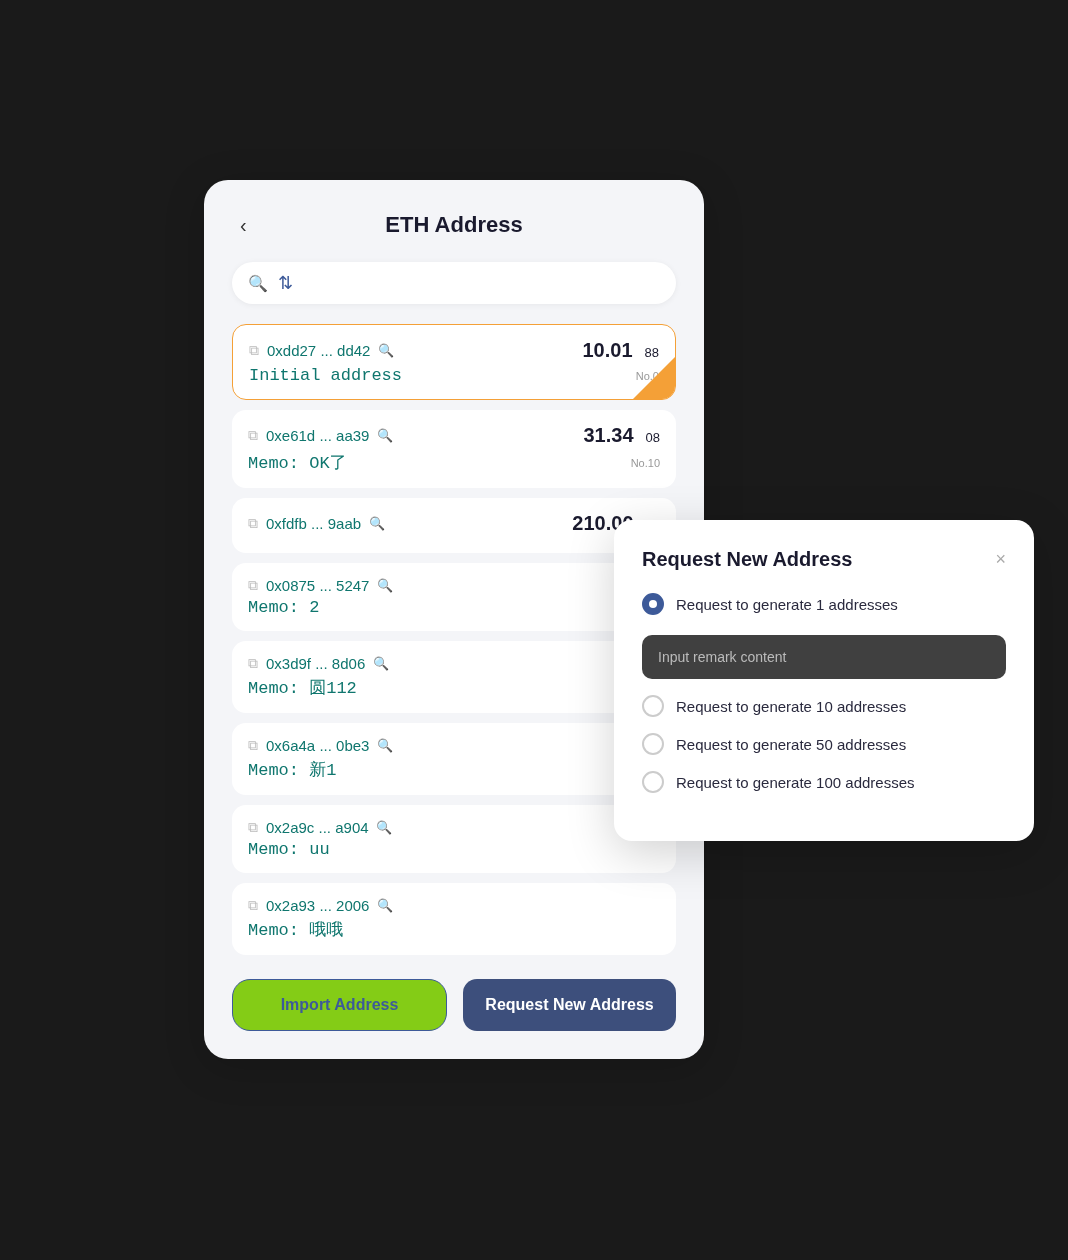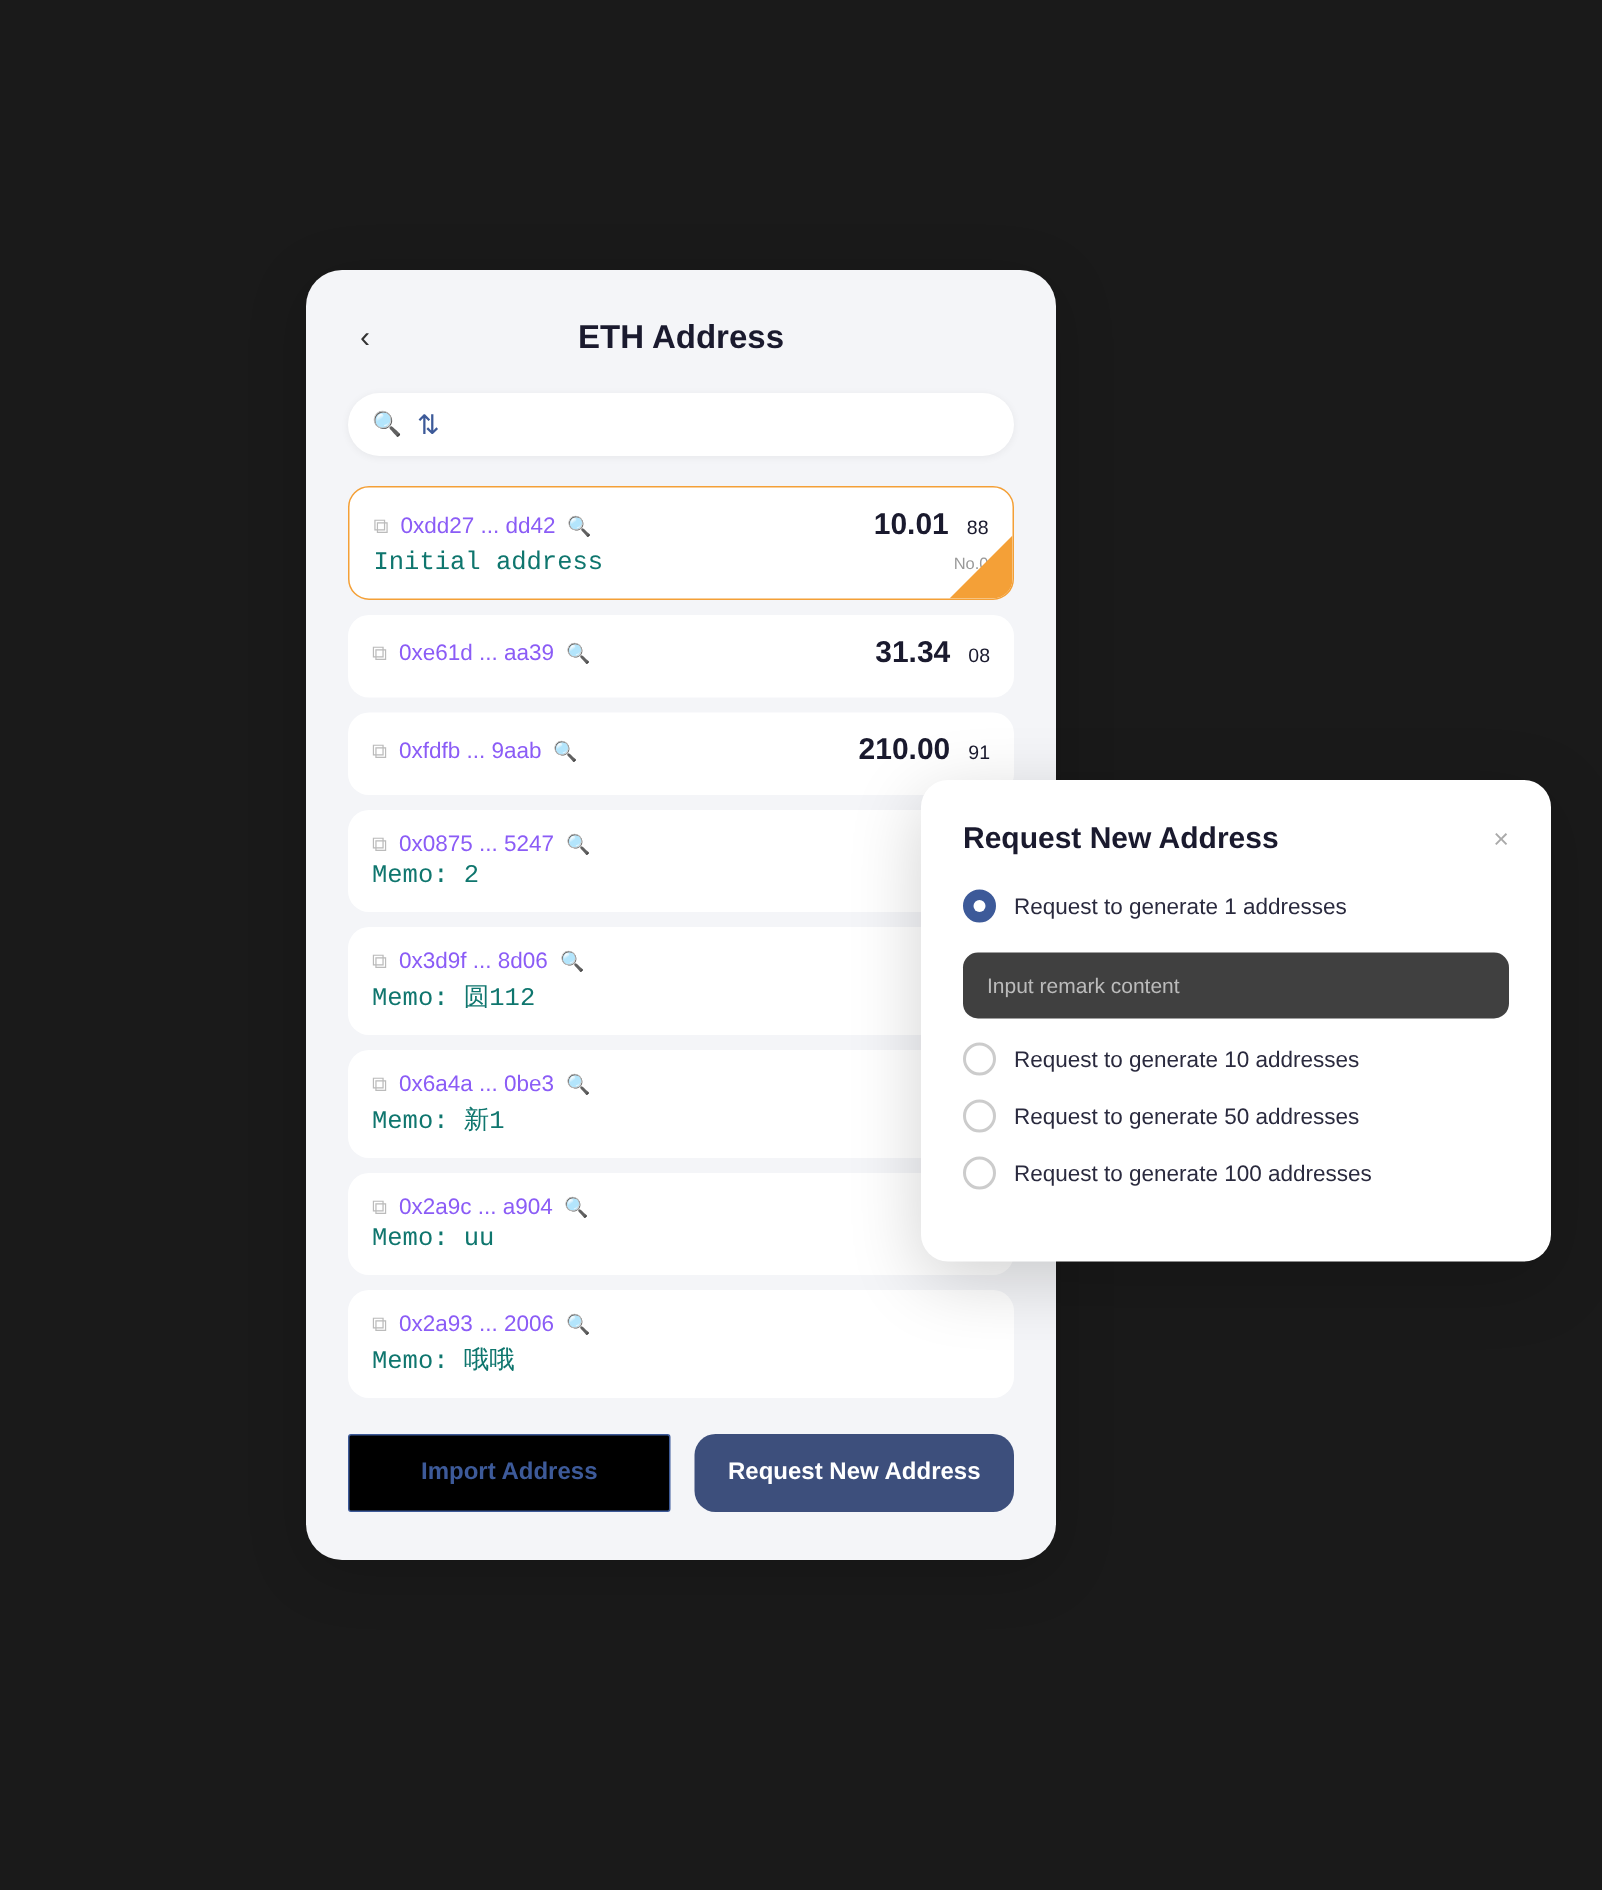--- a/index.html
+++ b/index.html
@@ -113,21 +113,21 @@
       gap: 8px;
     }
     .copy-icon {
       color: #bbb;
       font-size: 14px;
       cursor: pointer;
     }
     .address-text {
       font-size: 15px;
       font-weight: 500;
-      color: #8b5cf6;
+      color: #0f766e;
     }
     .search-addr-icon {
       color: #bbb;
       font-size: 14px;
       cursor: pointer;
     }
     .amount-right {
       display: flex;
       align-items: baseline;
       gap: 12px;
@@ -169,23 +169,23 @@
     }
     
     .bottom-actions {
       display: flex;
       gap: 16px;
       margin-top: 24px;
     }
     .btn-import {
       flex: 1;
       padding: 16px;
-      border-radius: 2px;
+      border-radius: 18px;
       border: 1.5px solid #3d5a99;
-      background: #000000;
+      background: #84cc16;
       color: #3d5a99;
       font-size: 16px;
       font-weight: 600;
       cursor: pointer;
     }
     .btn-request {
       flex: 1;
       padding: 16px;
       border-radius: 14px;
       border: none;
@@ -313,20 +313,24 @@
           <div class="address-row">
             <div class="address-left">
               <span class="copy-icon">⧉</span>
               <span class="address-text">0xe61d ... aa39</span>
               <span class="search-addr-icon" style="font-size: 13px;">🔍</span>
             </div>
             <div class="amount-right">
               <span class="amount-main">31.34</span>
               <span class="amount-small">08</span>
             </div>
+          </div>
+          <div class="memo-row">
+            <span class="memo-text">Memo: OK了</span>
+            <span class="number-badge">No.10</span>
           </div>
         </div>
         <div class="address-item">
           <div class="address-row">
             <div class="address-left">
               <span class="copy-icon">⧉</span>
               <span class="address-text">0xfdfb ... 9aab</span>
               <span class="search-addr-icon" style="font-size: 13px;">🔍</span>
             </div>
             <div class="amount-right">

